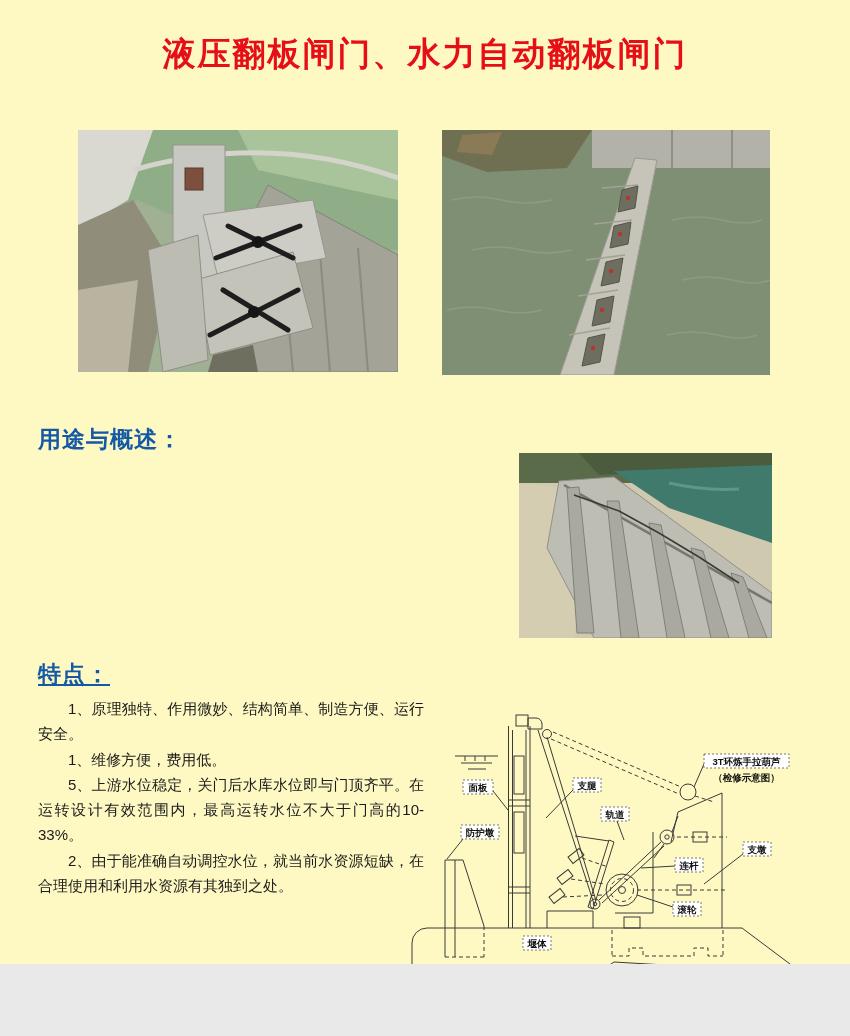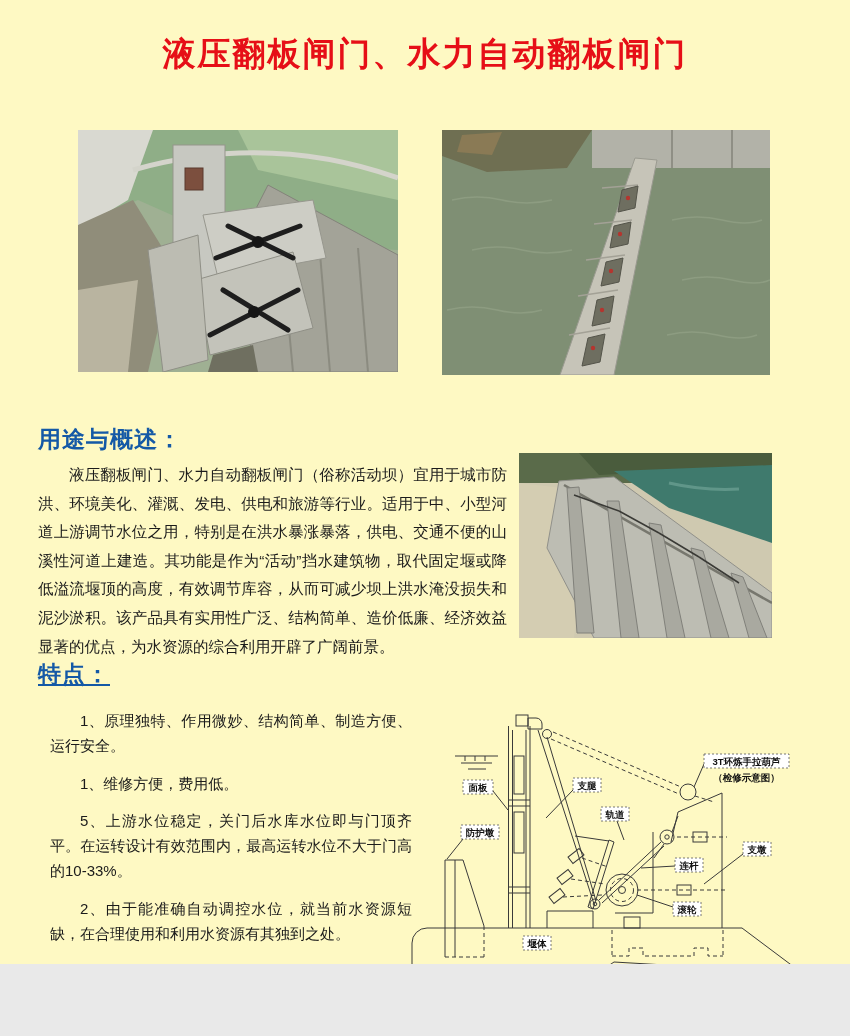--- a/index.html
+++ b/index.html
@@ -23,21 +23,21 @@
     letter-spacing:1px;
   }
   #h-overview{top:424px;}
   #h-features{top:659px;text-decoration:underline;}
   .body-text{
     position:absolute;left:38px;text-align:justify;
     font-size:15.5px;line-height:28.6px;color:#1b1b1b;
   }
   #overview-text{top:461px;width:469px;text-indent:2em;}
   #features-list{top:696px;width:386px;line-height:25.3px;font-size:15px;}
-  #features-list .feat{text-indent:2em;text-align:justify;margin:12px;}
+  #features-list .feat{text-indent:2em;text-align:justify;margin:0;}
   #diagram{position:absolute;left:405px;top:690px;width:445px;height:346px;}
   #diagram svg{display:block;}
   .dline{stroke:#3a3a3a;stroke-width:1;fill:none;}
   .ddash{stroke:#3a3a3a;stroke-width:1;fill:none;stroke-dasharray:4 3;}
   .dbox{stroke:#555;stroke-width:0.8;fill:#ffffff;stroke-dasharray:2 2;}
   .dlabel{font-size:9.5px;fill:#111;font-weight:bold;text-anchor:middle;
           font-family:"Liberation Sans","DejaVu Sans",sans-serif;}
   .dcaption{font-size:14.5px;fill:#111;font-weight:bold;text-anchor:middle;
           font-family:"Liberation Sans","DejaVu Sans",sans-serif;letter-spacing:1px;}
 </style>
@@ -139,21 +139,20 @@
       <g stroke="#3a3a36" stroke-width="1.5">
         <line x1="55" y1="42" x2="100" y2="58"></line>
         <line x1="100" y1="58" x2="140" y2="80"></line>
         <line x1="140" y1="80" x2="180" y2="104"></line>
         <line x1="180" y1="104" x2="220" y2="130"></line>
       </g>
     </svg>
   </div>
 
   <div class="sec-heading" id="h-overview">用途与概述：</div>
-  <div class="body-text" id="overview-text">液压翻板闸门、水力自动翻板闸门（俗称活动坝）宜用于城市防洪、环境美化、灌溉、发电、供电和旅游等行业。适用于中、小型河道上游调节水位之用，特别是在洪水暴涨暴落，供电、交通不便的山溪性河道上建造。其功能是作为“活动”挡水建筑物，取代固定堰或降低溢流堰顶的高度，有效调节库容，从而可减少坝上洪水淹没损失和泥沙淤积。该产品具有实用性广泛、结构简单、造价低廉、经济效益显著的优点，为水资源的综合利用开辟了广阔前景。</div>
 
   <div class="sec-heading" id="h-features">特点：</div>
   <div class="body-text" id="features-list">
     <p class="feat">1、原理独特、作用微妙、结构简单、制造方便、运行安全。</p>
     <p class="feat">1、维修方便，费用低。</p>
     <p class="feat">5、上游水位稳定，关门后水库水位即与门顶齐平。在运转设计有效范围内，最高运转水位不大于门高的10-33%。</p>
     <p class="feat">2、由于能准确自动调控水位，就当前水资源短缺，在合理使用和利用水资源有其独到之处。</p>
   </div>
 
   <div id="diagram">

